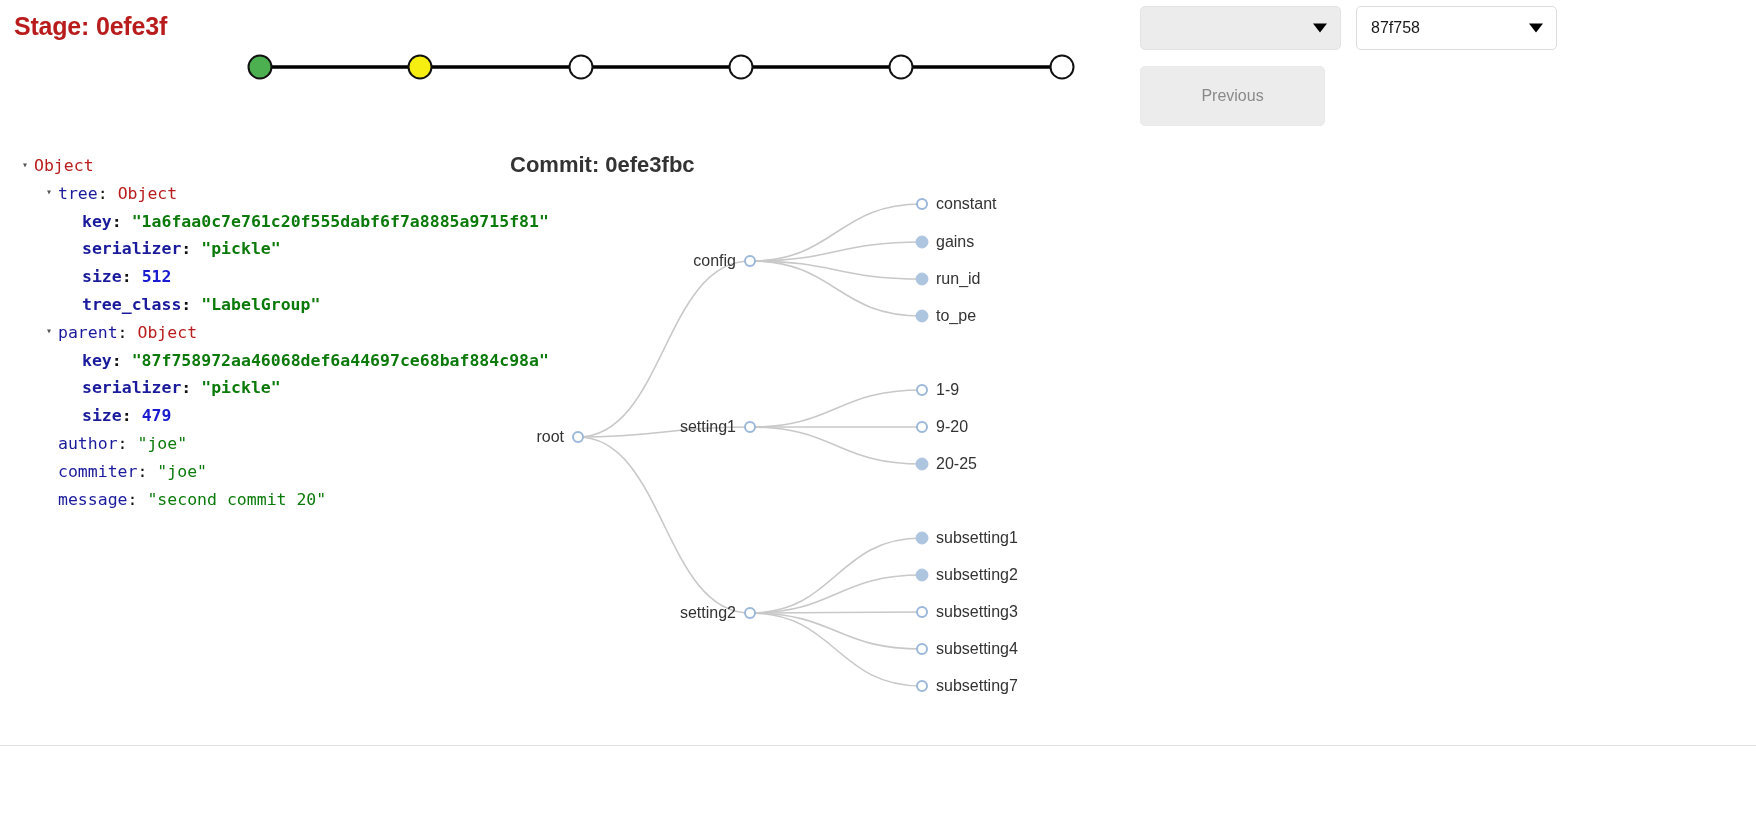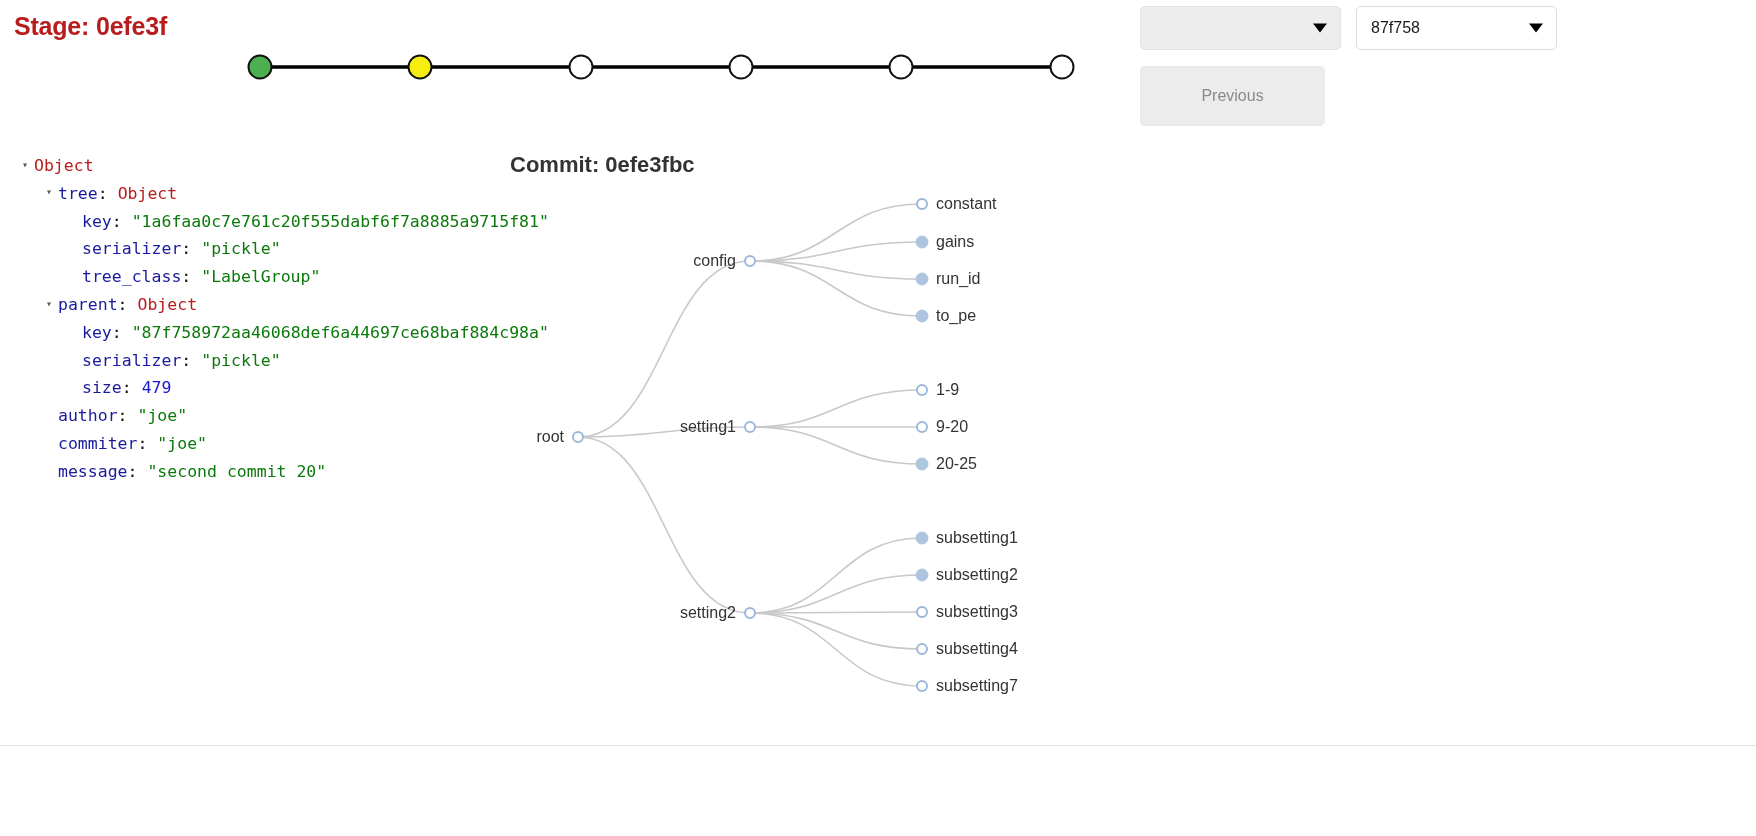--- a/index.html
+++ b/index.html
@@ -75,21 +75,21 @@
     white-space: nowrap;
   }
   .jrow { display: block; height: 27.8px; }
   .arrow {
     display: inline-block; width: 12px;
     color: #555; font-size: 10px; vertical-align: middle;
     transform: translateY(-2px);
   }
   .arrow-spacer { display: inline-block; width: 12px; }
   .ind1 { padding-left: 24px; }
-  .ind2 { padding-left: 48px; }
+  .ind2 { padding-left: 48px; font-weight: bold; }
   .jkey  { color: #1a1a9c; }
   .jtype { color: #b91c1c; }
   .jstr  { color: #0b7a0b; }
   .jnum  { color: #1a1ad0; }
   .jpunc { color: #111; }
 
   
   .commit-title {
     position: absolute; left: 510px; top: 145px;
     font-size: 22px; font-weight: bold; color: #333;
@@ -154,20 +154,21 @@
       <span class="select-value">87f758</span>
       <span class="select-caret"></span>
     </div>
   </div>
 
   <div class="json-view" id="json-view">
       <div class="jrow"><span class="arrow">▾</span><span class="jtype">Object</span></div>
       <div class="jrow ind1"><span class="arrow">▾</span><span class="jkey">tree</span><span class="jpunc">: </span><span class="jtype">Object</span></div>
       <div class="jrow ind2"><span class="arrow-spacer"></span><span class="jkey">key</span><span class="jpunc">: </span><span class="jstr">"1a6faa0c7e761c20f555dabf6f7a8885a9715f81"</span></div>
       <div class="jrow ind2"><span class="arrow-spacer"></span><span class="jkey">serializer</span><span class="jpunc">: </span><span class="jstr">"pickle"</span></div>
+      <div class="jrow ind2"><span class="arrow-spacer"></span><span class="jkey">size</span><span class="jpunc">: </span><span class="jnum">512</span></div>
       <div class="jrow ind2"><span class="arrow-spacer"></span><span class="jkey">tree_class</span><span class="jpunc">: </span><span class="jstr">"LabelGroup"</span></div>
       <div class="jrow ind1"><span class="arrow">▾</span><span class="jkey">parent</span><span class="jpunc">: </span><span class="jtype">Object</span></div>
       <div class="jrow ind2"><span class="arrow-spacer"></span><span class="jkey">key</span><span class="jpunc">: </span><span class="jstr">"87f758972aa46068def6a44697ce68baf884c98a"</span></div>
       <div class="jrow ind2"><span class="arrow-spacer"></span><span class="jkey">serializer</span><span class="jpunc">: </span><span class="jstr">"pickle"</span></div>
       <div class="jrow ind2"><span class="arrow-spacer"></span><span class="jkey">size</span><span class="jpunc">: </span><span class="jnum">479</span></div>
       <div class="jrow ind1"><span class="arrow-spacer"></span><span class="jkey">author</span><span class="jpunc">: </span><span class="jstr">"joe"</span></div>
       <div class="jrow ind1"><span class="arrow-spacer"></span><span class="jkey">commiter</span><span class="jpunc">: </span><span class="jstr">"joe"</span></div>
       <div class="jrow ind1"><span class="arrow-spacer"></span><span class="jkey">message</span><span class="jpunc">: </span><span class="jstr">"second commit 20"</span></div>
     </div>
 

